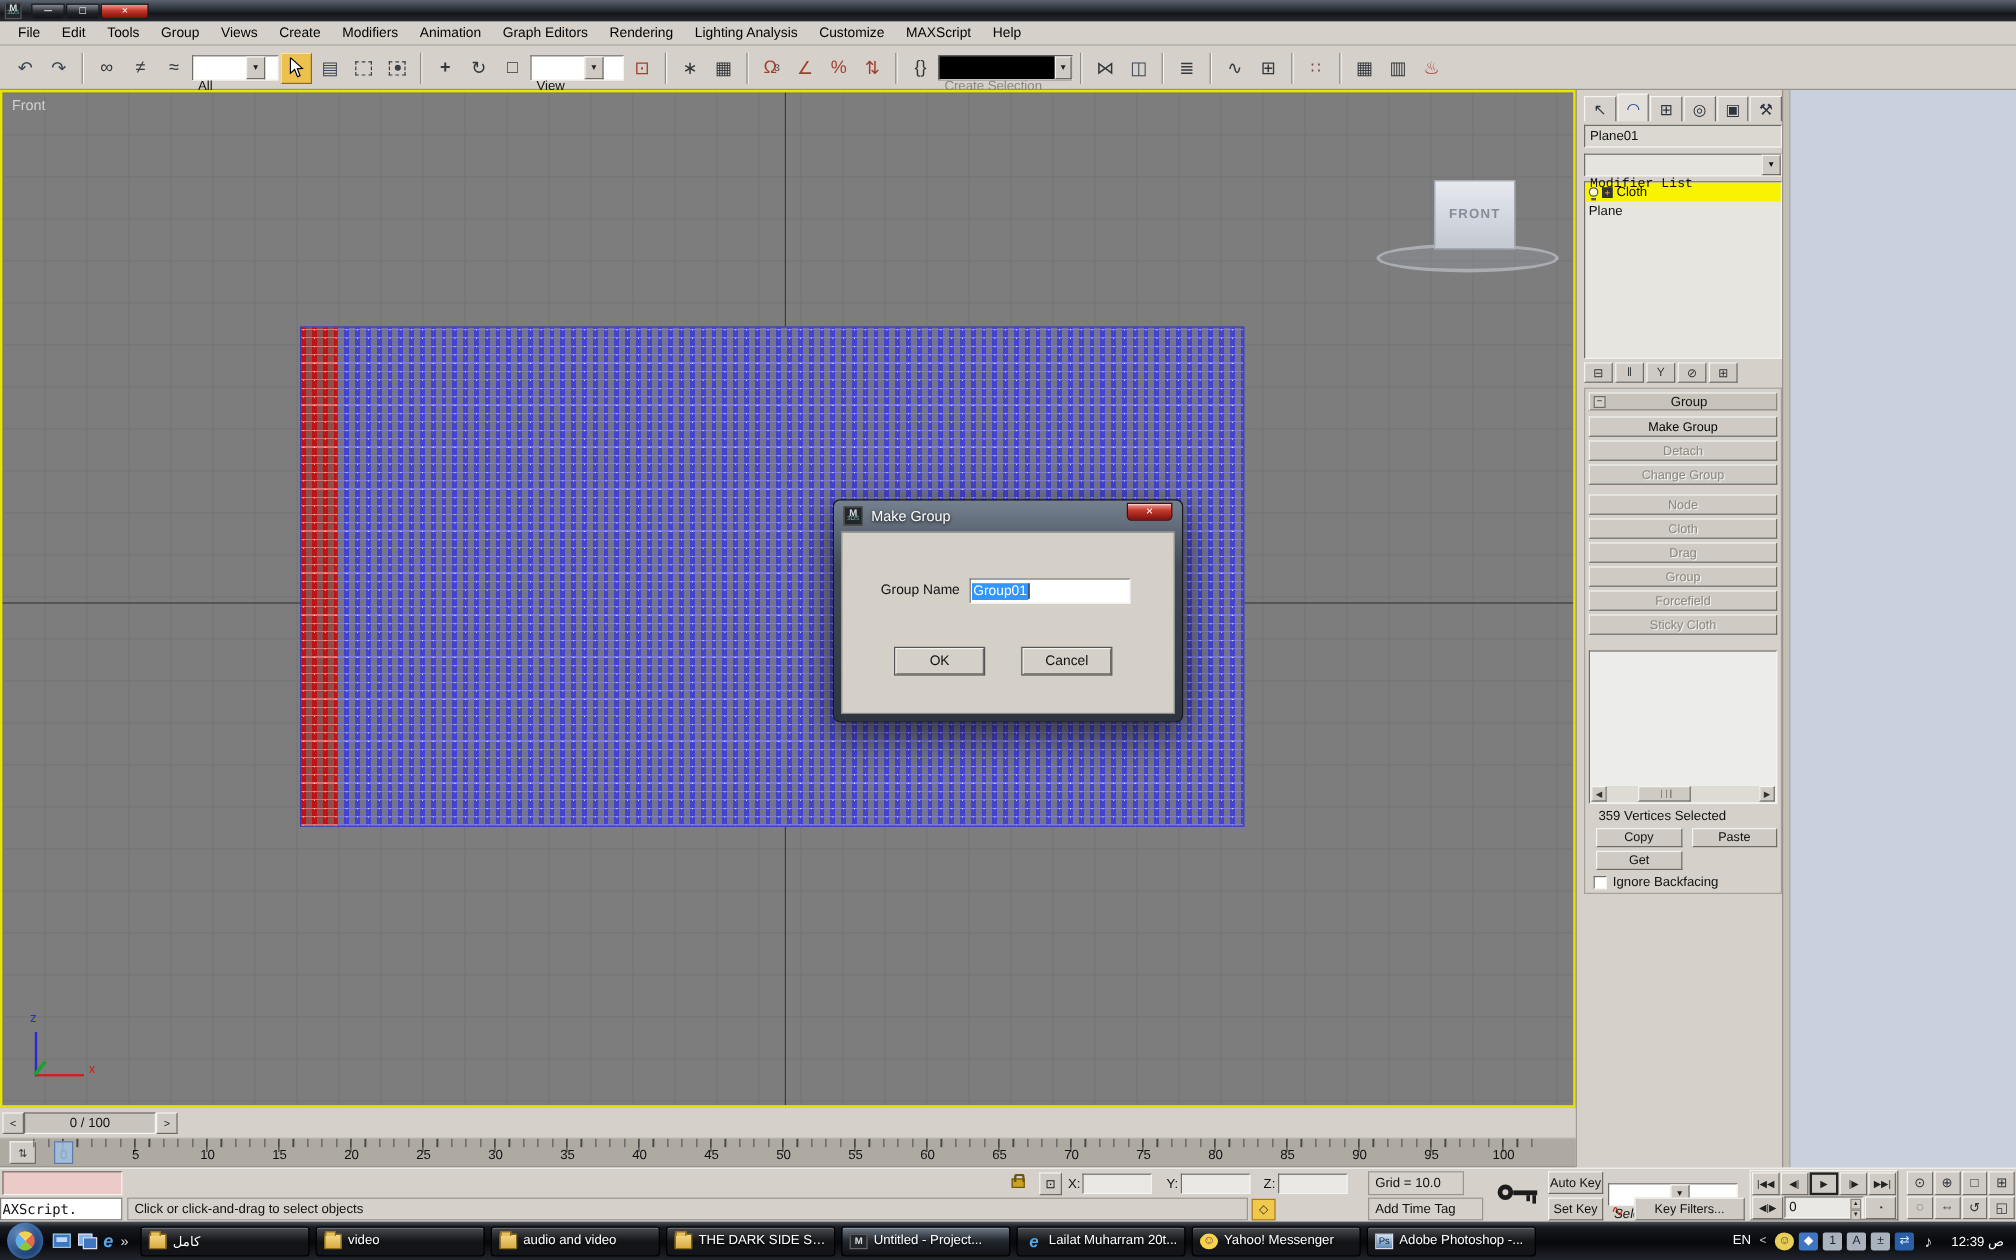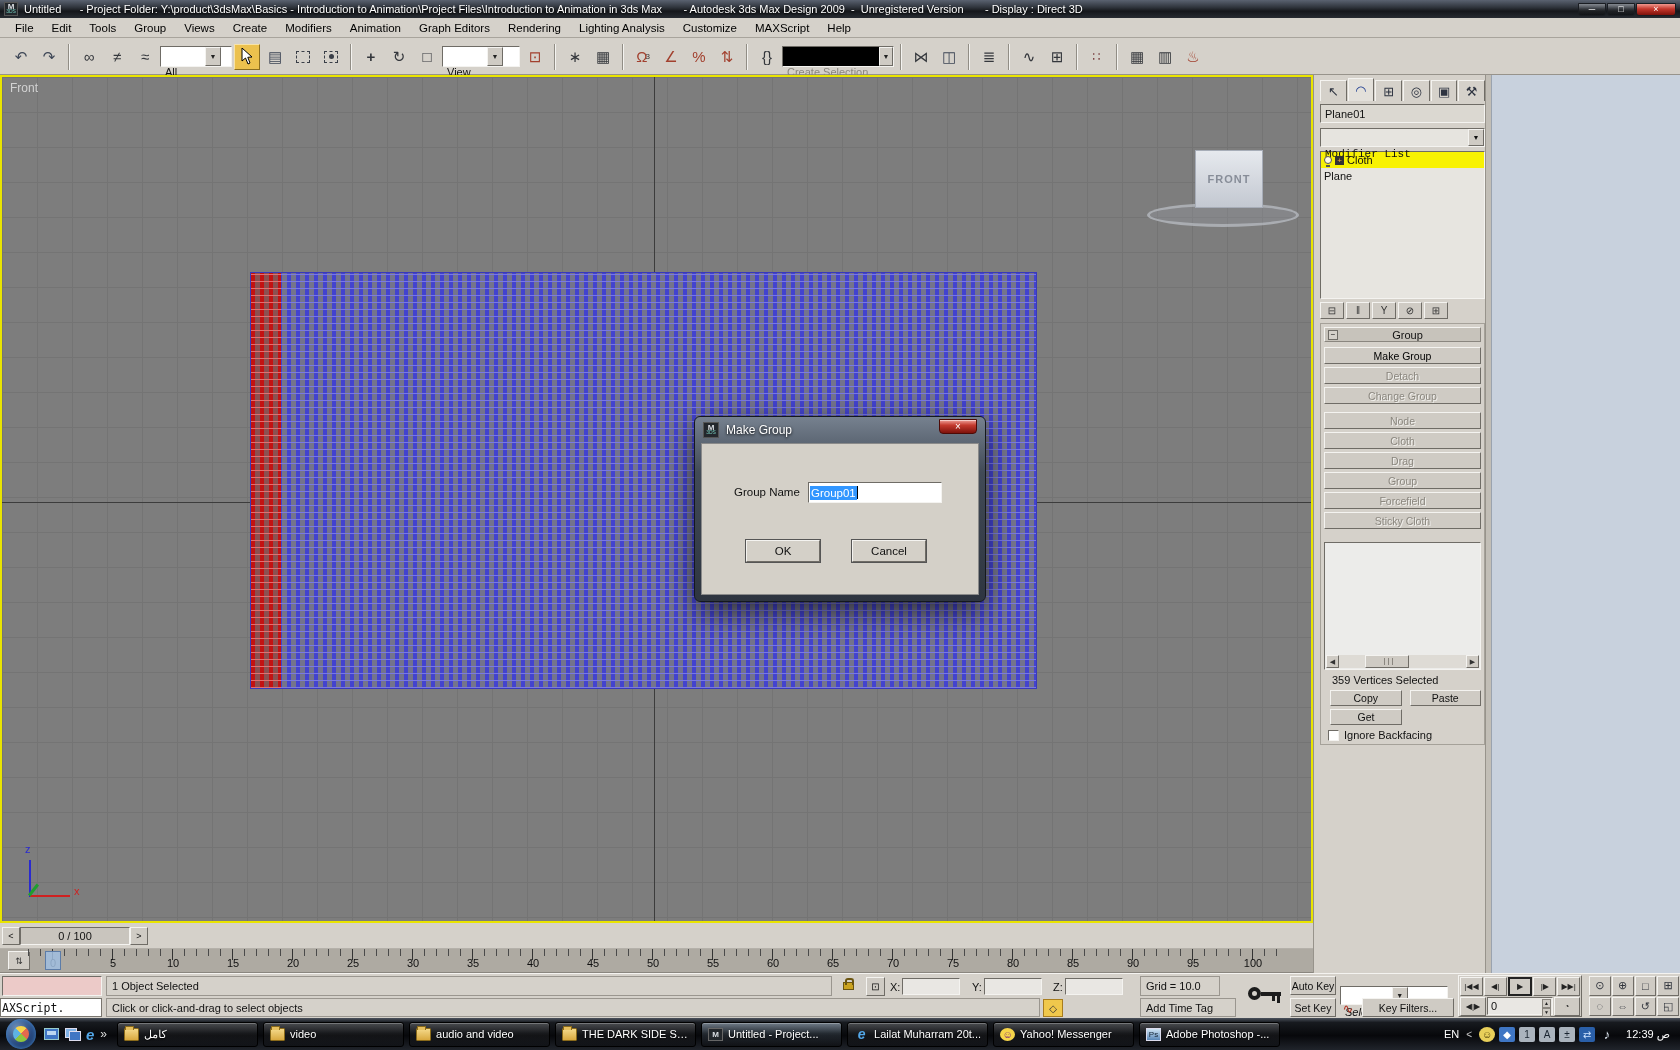--- a/index.html
+++ b/index.html
@@ -213,21 +213,20 @@
 </head>
 <body>
 
 <div class="screen">
 
   <div class="titlebar">
     <span class="appicon">
         <span class="m">M</span>
         <span class="s">3DS</span>
       </span>
-    <span class="title">Untitled      - Project Folder: Y:\product\3dsMax\Basics - Introduction to Animation\Project Files\Introduction to Animation in 3ds Max       - Autodesk 3ds Max Design 2009  -  Unregistered Version       - Display : Direct 3D</span>
     <span class="winbtns">
       <span class="winbtn">─</span>
       <span class="winbtn">□</span>
       <span class="winbtn close">×</span>
     </span>
   </div>
 
   <div class="menubar">
 
   <span class="menu-item">File</span>
@@ -445,21 +444,20 @@
         <span>85</span>
         <span>90</span>
         <span>95</span>
         <span>100</span>
       </div>
   </div>
 
   <div class="statusbar">
     <div class="sb-listener"></div>
     <div class="sb-axs">AXScript.</div>
-    <div class="sb-field" style="left:106px;top:2px;width:726px;height:20px;">1 Object Selected</div>
     <div class="sb-field" style="left:106px;top:24px;width:934px;height:19px;">Click or click-and-drag to select objects</div>
     <span class="padlock"></span>
     <span class="absrel">⊡</span>
     <span class="coord-label" style="left:890px">X:</span>
     <span class="coord-field" style="left:902px"></span>
     <span class="coord-label" style="left:972px">Y:</span>
     <span class="coord-field" style="left:984px"></span>
     <span class="coord-label" style="left:1053px">Z:</span>
     <span class="coord-field" style="left:1065px"></span>
     <div class="sb-field" style="left:1140px;top:2px;width:80px;height:20px;">Grid = 10.0</div>

